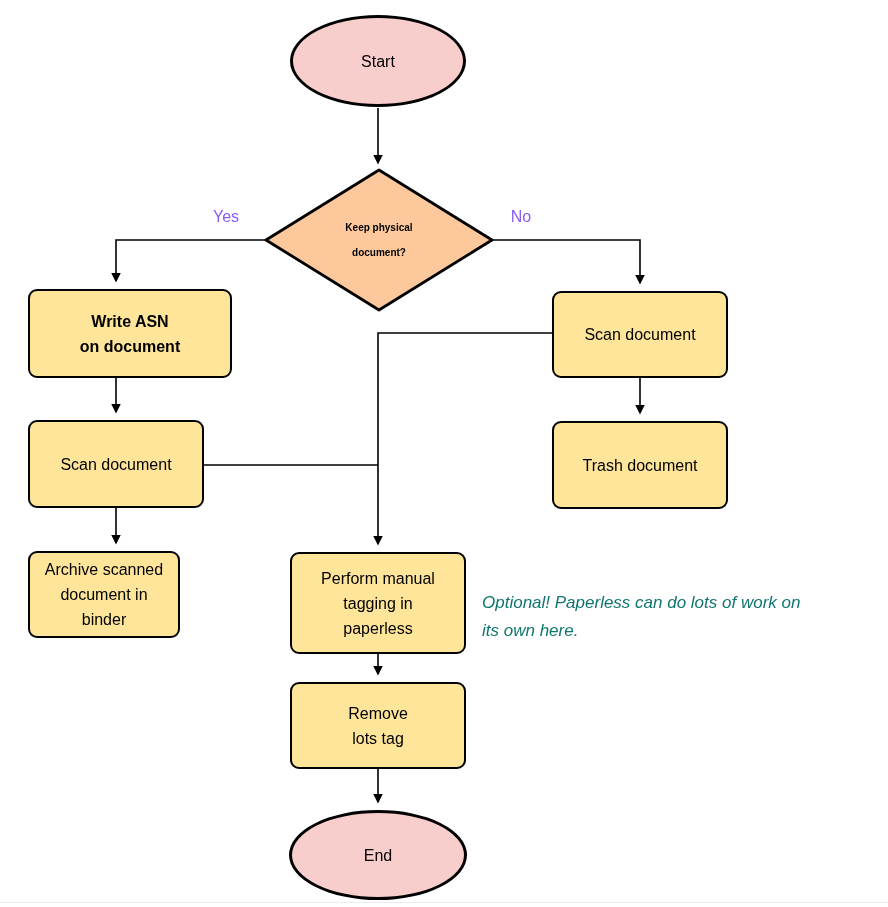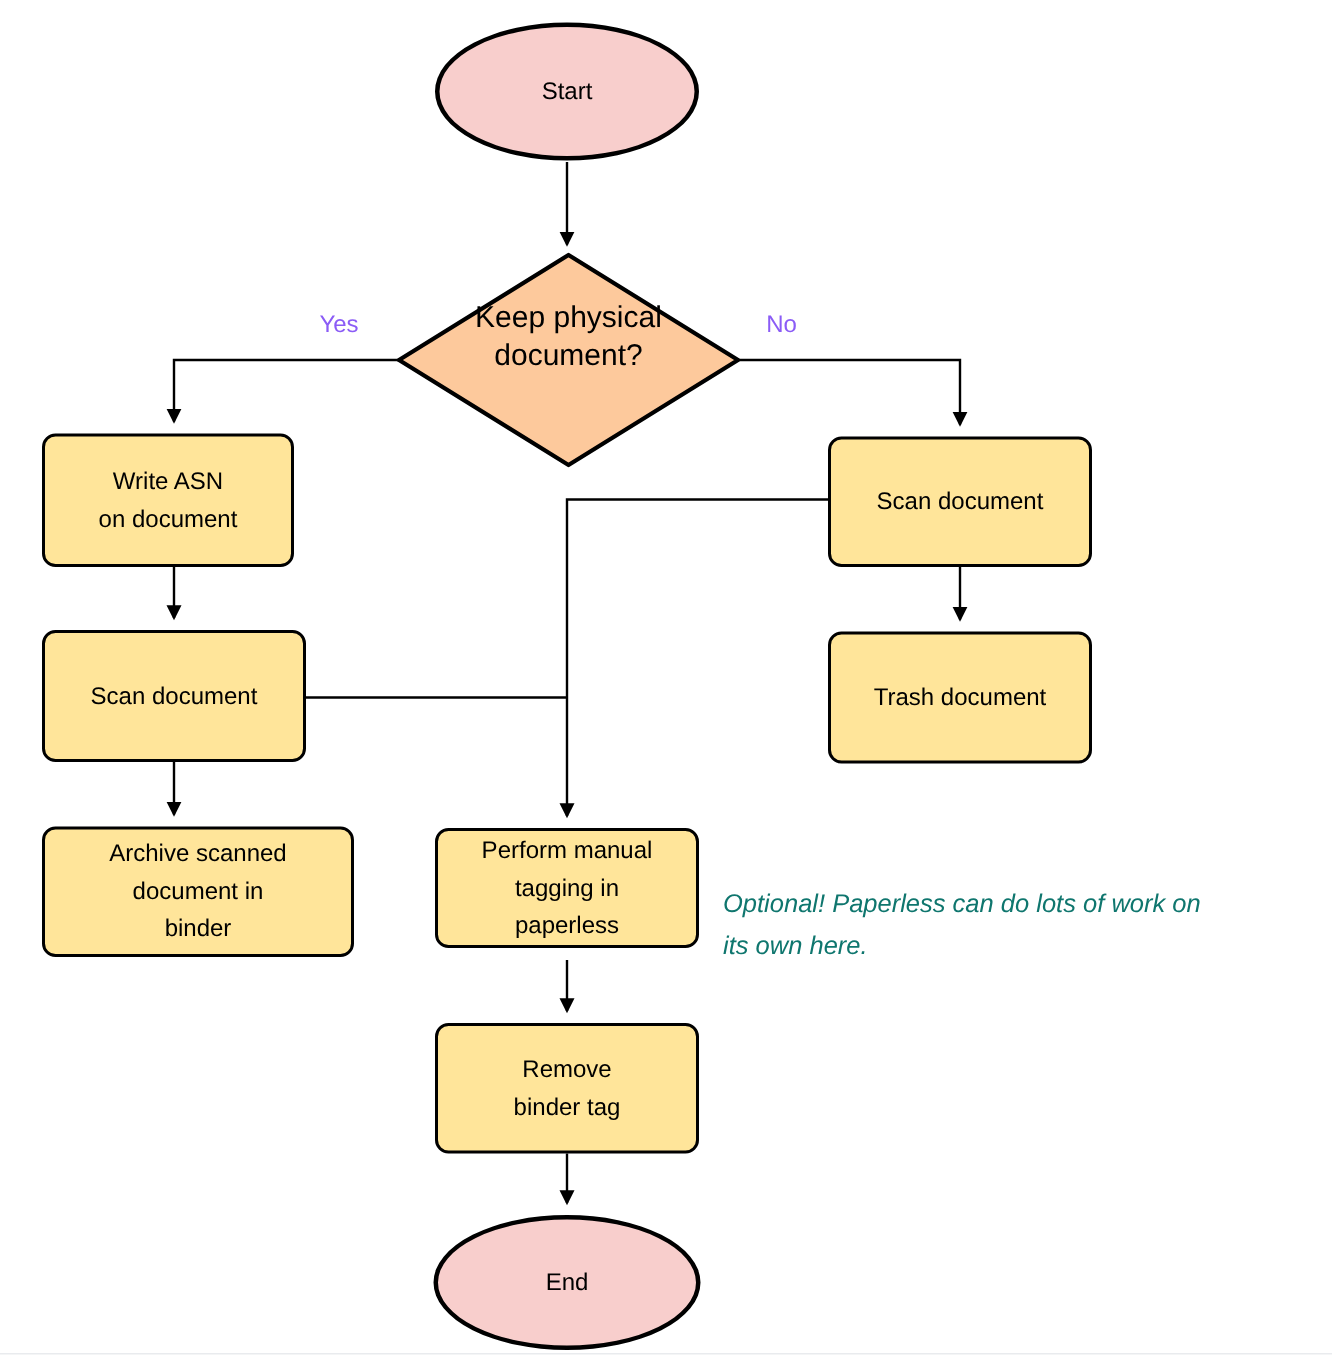--- a/index.html
+++ b/index.html
@@ -53,25 +53,27 @@
     border-radius: 9px;
   }
   .terminal {
     background: var(--terminal-fill);
     border: 3px solid var(--stroke);
     border-radius: 50%;
   }
   .decision-label {
     position: absolute;
     display: flex;
+    align-items: center;
     justify-content: center;
     text-align: center;
-    font-size: 20px;
+    font-size: 10px;
     line-height: 25px;
     white-space: pre-line;
+    font-weight: bold;
   }
   .edge-label {
     position: absolute;
     font-size: 16px;
     color: #8b5cf6;
     text-align: center;
   }
   .annotation {
     position: absolute;
     left: 482px;
@@ -123,41 +125,41 @@
   </div>
 
   <div class="decision-label" style="left:276px; top:200px; width:206px; height:80px;">
     <span>Keep physical
 document?</span>
   </div>
 
   <div class="edge-label" style="left:198px; top:208px; width:56px;">Yes</div>
   <div class="edge-label" style="left:498px; top:208px; width:46px;">No</div>
 
-  <div class="node process" style="left:28px; top:289px; width:168px; height:89px;">
+  <div class="node process" style="left:28px; top:289px; width:204px; height:89px;font-weight:bold;">
     <span>Write ASN
 on document</span>
   </div>
   <div class="node process" style="left:28px; top:420px; width:176px; height:88px;">
     <span>Scan document</span>
   </div>
-  <div class="node process" style="left:28px; top:551px; width:208px; height:87px;">
+  <div class="node process" style="left:28px; top:551px; width:152px; height:87px;">
     <span>Archive scanned
 document in
 binder</span>
   </div>
 
-  <div class="node process" style="left:290px; top:552px; width:176px; height:80px;">
+  <div class="node process" style="left:290px; top:552px; width:176px; height:102px;">
     <span>Perform manual
 tagging in
 paperless</span>
   </div>
   <div class="node process" style="left:290px; top:682px; width:176px; height:87px;">
     <span>Remove
-binder tag</span>
+lots tag</span>
   </div>
 
   <div class="node process" style="left:552px; top:291px; width:176px; height:87px;">
     <span>Scan document</span>
   </div>
   <div class="node process" style="left:552px; top:421px; width:176px; height:88px;">
     <span>Trash document</span>
   </div>
 
   <div class="node terminal" style="left:289px; top:810px; width:178px; height:90px;">

